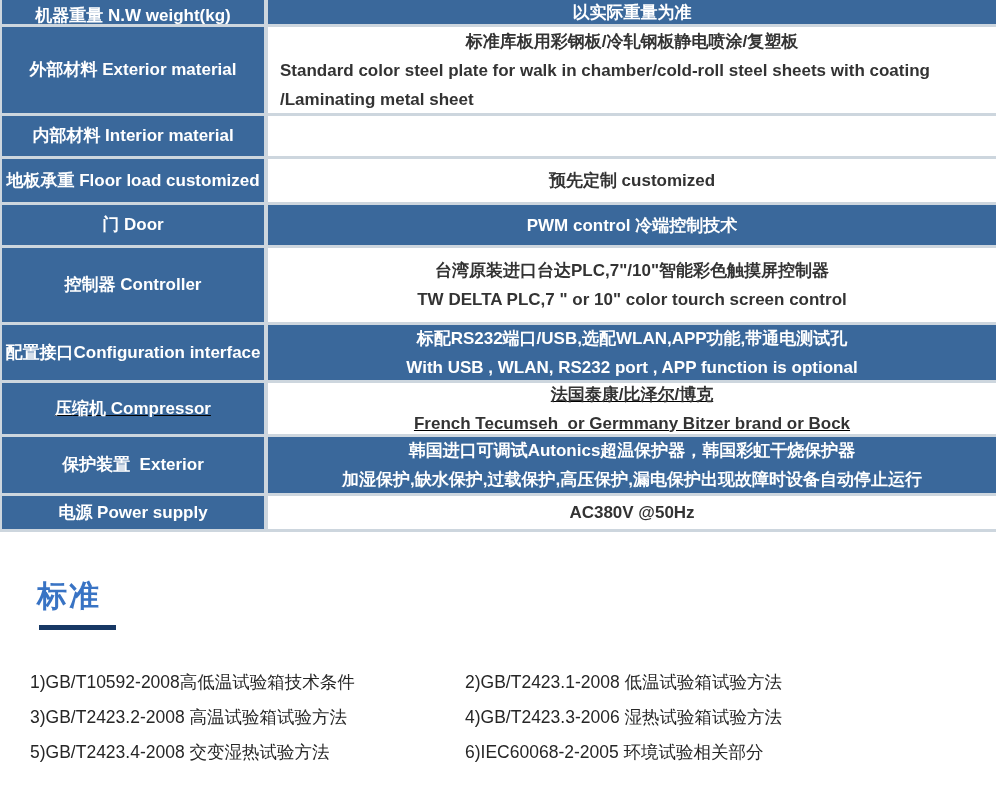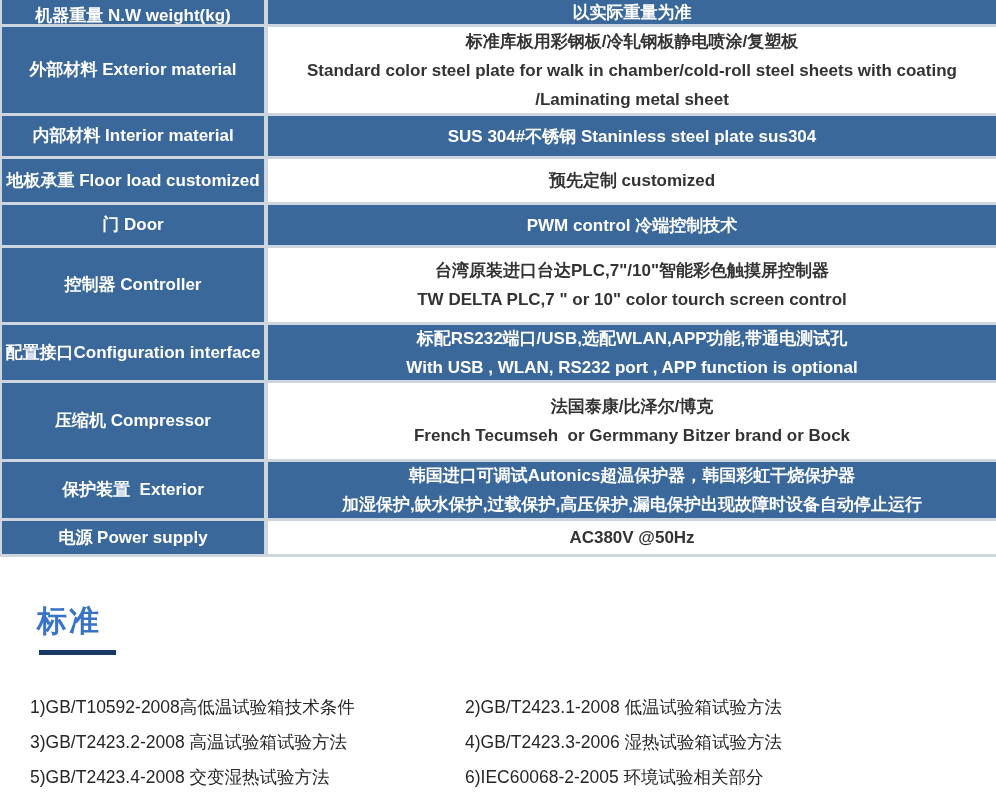--- a/index.html
+++ b/index.html
@@ -29,21 +29,21 @@
     overflow: hidden;
   }
   
   .spec-row:nth-child(1)  { height: 27px; }
   .spec-row:nth-child(2)  { height: 89px; }
   .spec-row:nth-child(3)  { height: 43px; }
   .spec-row:nth-child(4)  { height: 46px; }
   .spec-row:nth-child(5)  { height: 43px; }
   .spec-row:nth-child(6)  { height: 77px; }
   .spec-row:nth-child(7)  { height: 58px; }
-  .spec-row:nth-child(8)  { height: 79px; }
+  .spec-row:nth-child(8)  { height: 54px; text-decoration: underline; }
   .spec-row:nth-child(9)  { height: 59px; }
   .spec-row:nth-child(10) { height: 36px; }
 
   .label-cell {
     width: 266px;
     flex: 0 0 266px;
     background: var(--cell-blue);
     color: #ffffff;
     font-weight: bold;
     font-size: 17px;
@@ -55,21 +55,21 @@
     border-right: 4px solid var(--divider);
     padding: 16px 3px;
     white-space: pre-wrap;
   }
   .value-cell {
     flex: 1 1 auto;
     display: flex;
     flex-direction: column;
     align-items: center;
     justify-content: center;
-    text-align: center;
+    text-align: left;
     font-weight: bold;
     font-size: 17px;
     padding: 0 12px;
     overflow: hidden;
   }
   .value-cell.blue  { background: var(--cell-blue); color: #ffffff; }
   .value-cell.white { background: #ffffff; color: var(--dark-text); }
   .value-line { line-height: 29px; white-space: pre-wrap; }
 
   
@@ -117,23 +117,20 @@
   <div class="spec-row">
     <div class="label-cell">外部材料 Exterior material</div>
     <div class="value-cell white">
           <div class="value-line">标准库板用彩钢板/冷轧钢板静电喷涂/复塑板</div>
           <div class="value-line">Standard color steel plate for walk in chamber/cold-roll steel sheets with coating /Laminating metal sheet</div>
         </div>
   </div>
 
   <div class="spec-row">
     <div class="label-cell">内部材料 Interior material</div>
-    <div class="value-cell blue">
-          <div class="value-line">SUS 304#不锈钢 Staninless steel plate sus304</div>
-        </div>
   </div>
 
   <div class="spec-row">
     <div class="label-cell">地板承重 Floor load customized</div>
     <div class="value-cell white">
           <div class="value-line">预先定制 customized</div>
         </div>
   </div>
 
   <div class="spec-row">

